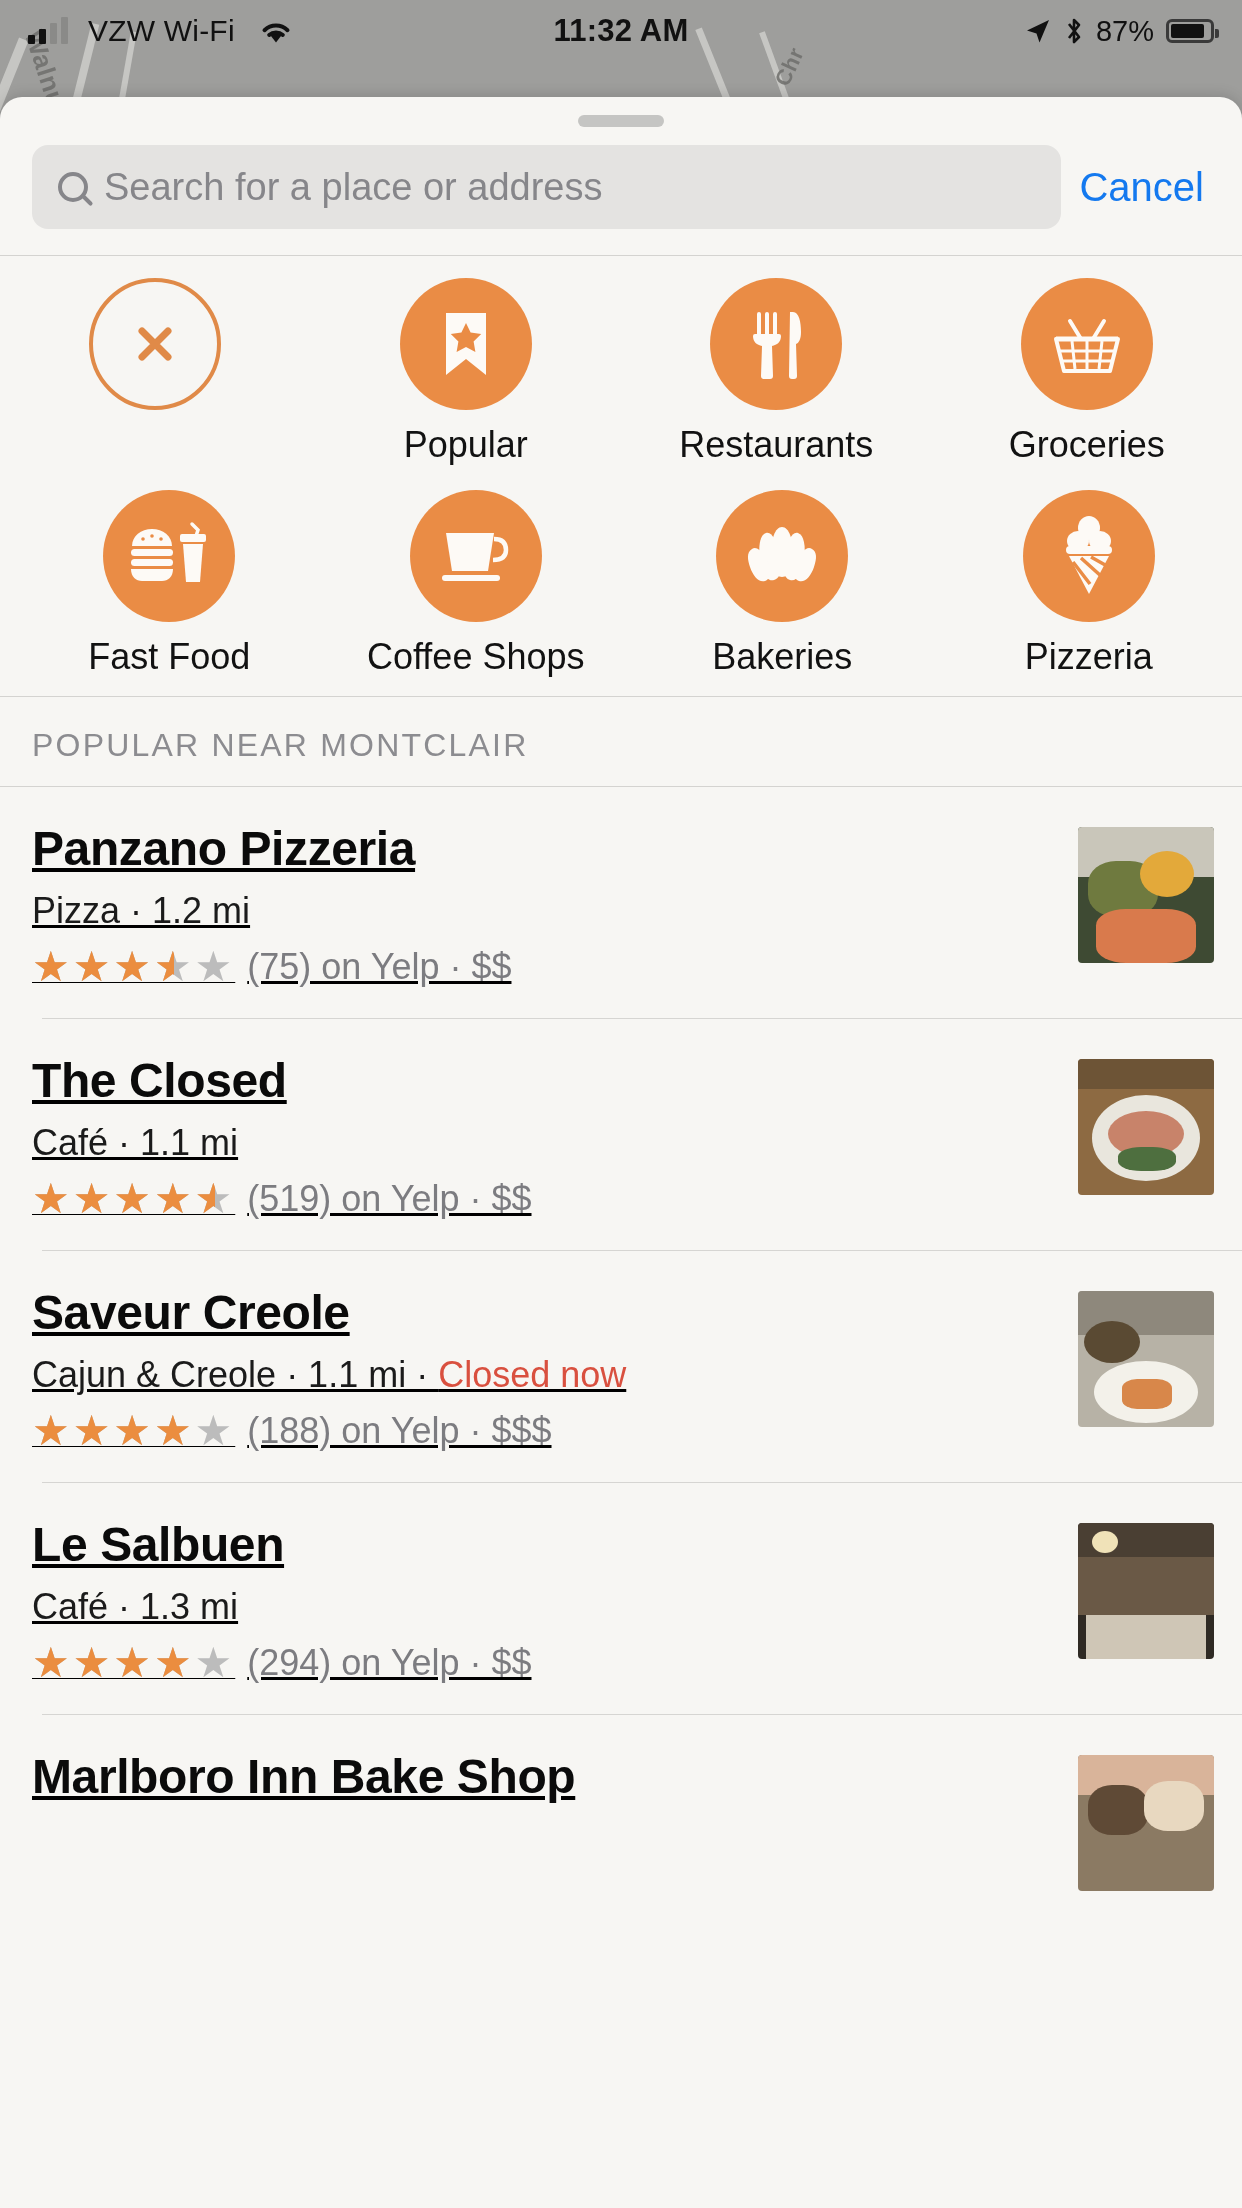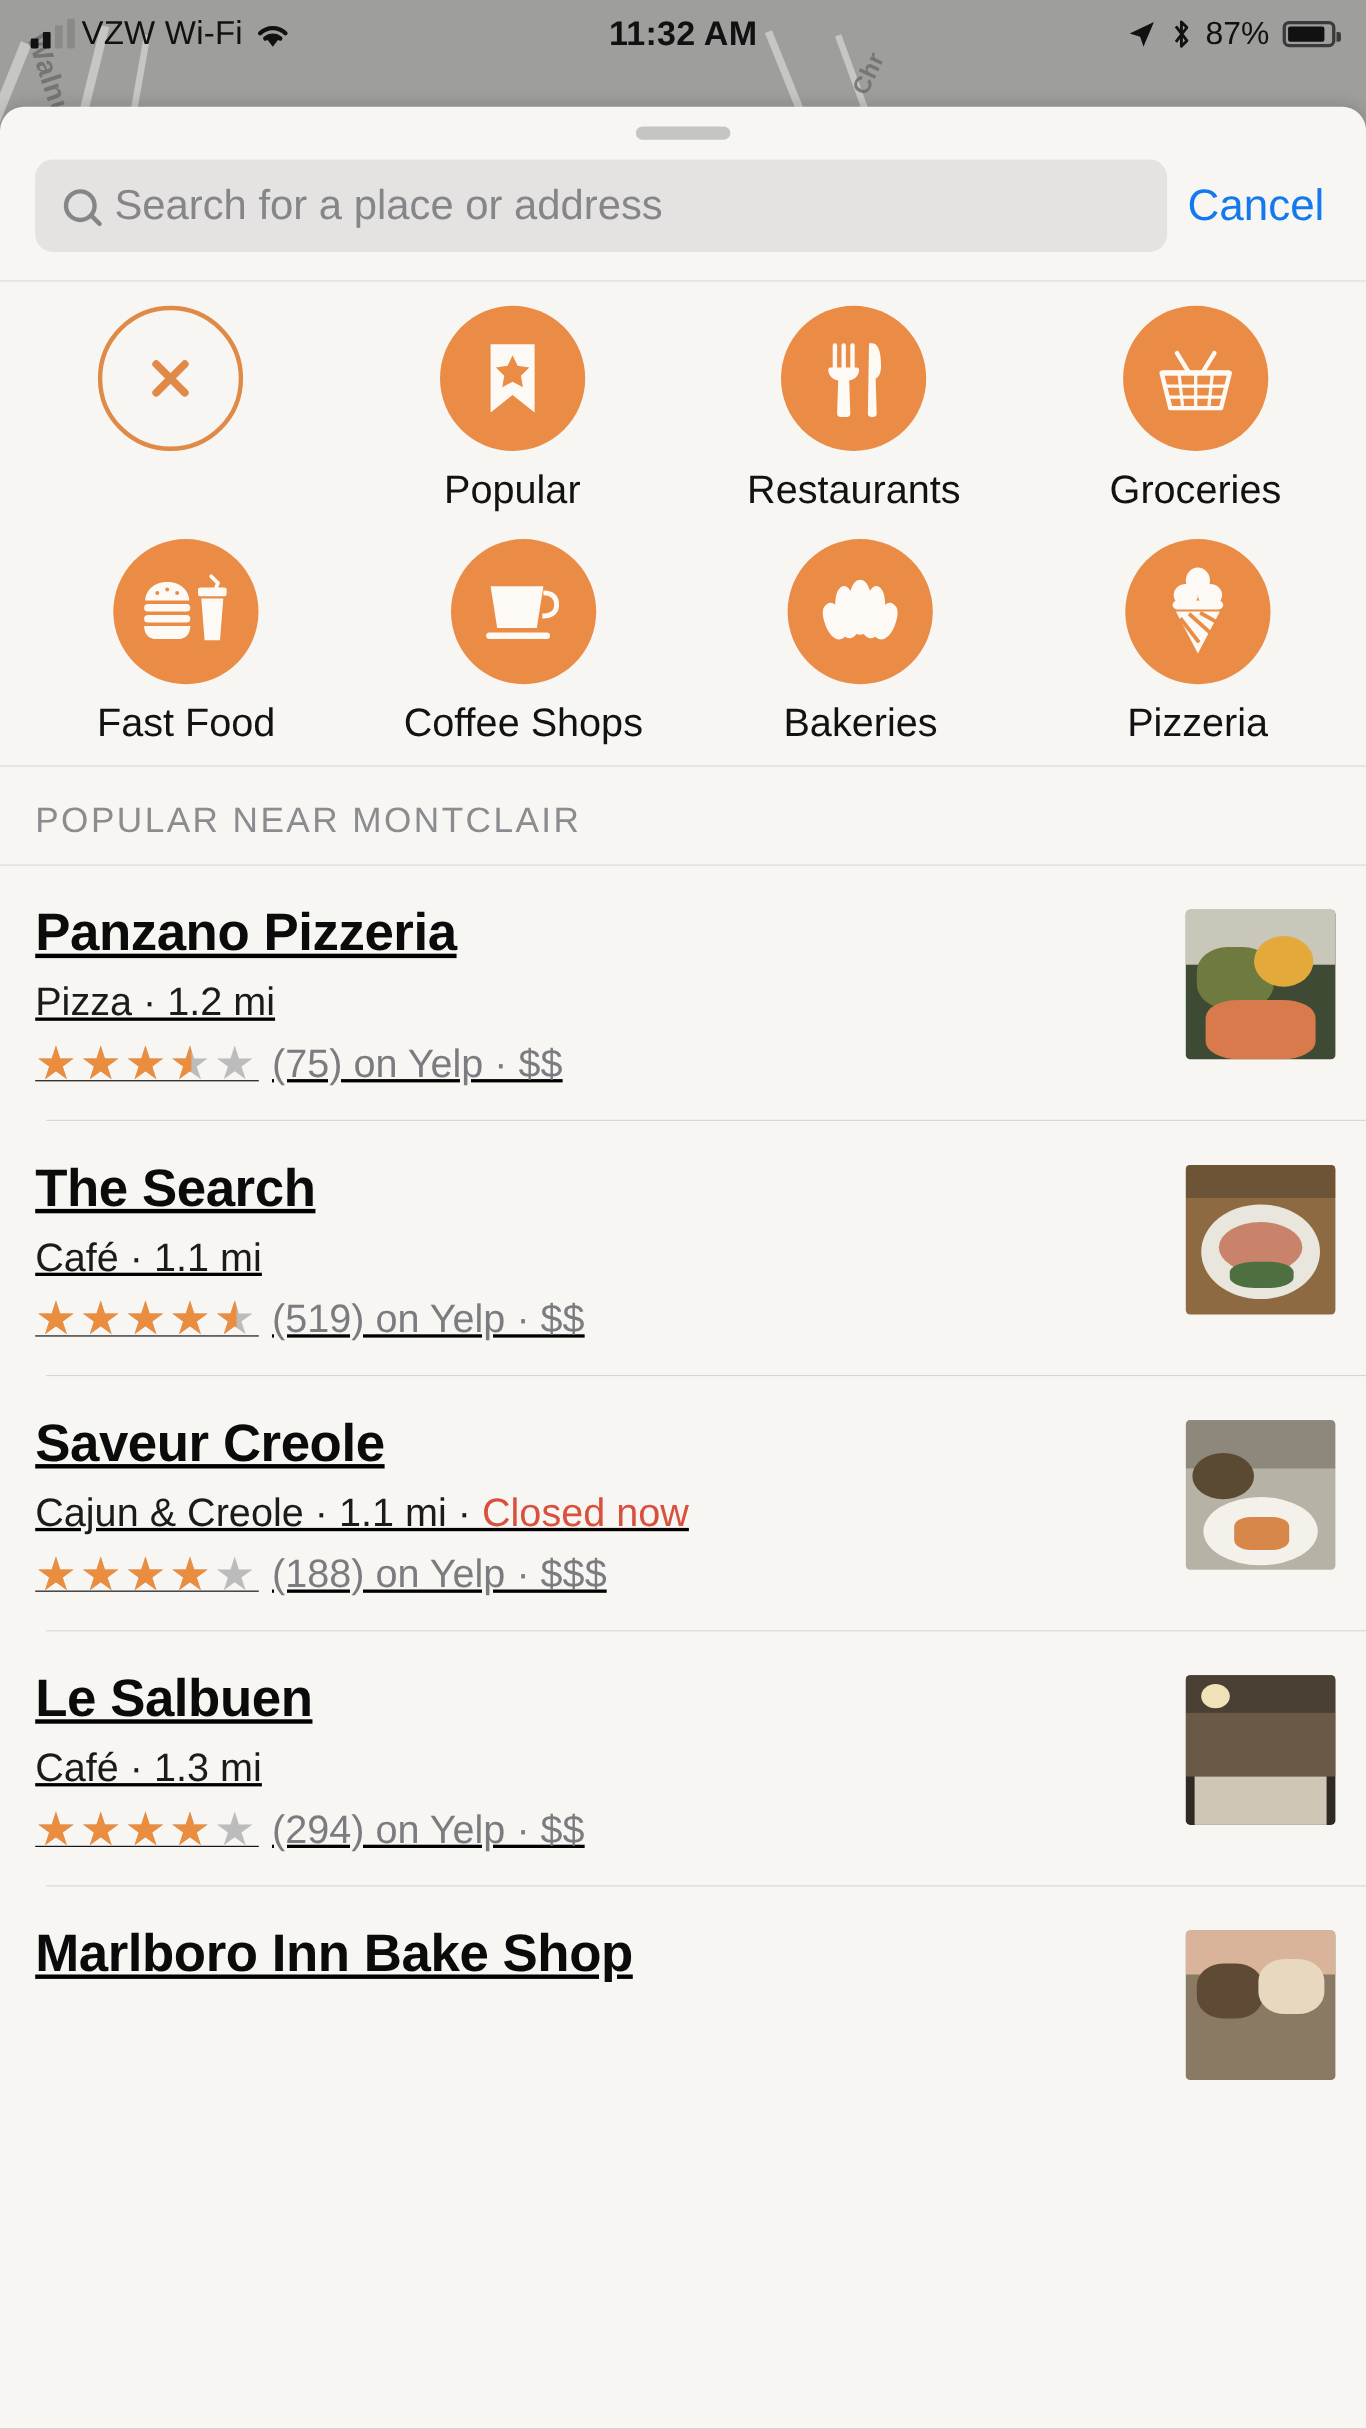--- a/index.html
+++ b/index.html
@@ -23,21 +23,21 @@
     position:absolute; color:#6f6f6c; font-size:26px; font-weight:600;
     letter-spacing:.5px; opacity:.85;
   }
 
   
   #status-bar {
     position:absolute; top:0; left:0; width:1242px; height:62px;
     display:flex; align-items:center; padding:0 28px;
     color:#111; font-size:30px; z-index:40;
   }
-  .sb-left { display:flex; align-items:center; gap:6px; }
+  .sb-left { display:flex; align-items:center; gap:20px; }
   .sb-center { position:absolute; left:0; right:0; text-align:center;
                font-size:31px; font-weight:700; letter-spacing:.2px; }
   .sb-right { margin-left:auto; display:flex; align-items:center; gap:12px; z-index:2;}
   .sig { display:flex; align-items:flex-end; gap:4px; height:26px; }
   .sig i { width:7px; background:#111; border-radius:1px; display:block; }
   .sig i:nth-child(1){height:9px;}
   .sig i:nth-child(2){height:15px;}
   .sig i:nth-child(3){height:21px; background:#8a8a88;}
   .sig i:nth-child(4){height:27px; background:#8a8a88;}
   .carrier { font-size:30px; font-weight:500; letter-spacing:.2px; }
@@ -336,21 +336,21 @@
         <span class="t1" style="left:0;top:0;width:136px;height:50px;background:#c9c6ba;"></span>
         <span class="t2" style="left:10px;top:34px;width:70px;height:56px;background:#6f7a3f;border-radius:40%;"></span>
         <span class="t3" style="left:62px;top:24px;width:54px;height:46px;background:#e3a93a;border-radius:50%;"></span>
         <span class="t4" style="left:18px;top:82px;width:100px;height:54px;background:#d97a4c;border-radius:30%;"></span>
       </div>
     </div>
     <div class="listing-sep"></div>
 
     <div class="listing">
       <div class="l-text">
-        <div class="l-title">The Search</div>
+        <div class="l-title">The Closed</div>
         <div class="l-meta"><span>Café · 1.1 mi</span></div>
         <div class="l-rating">
           <span class="stars">
             <span class="base">★★★★★</span><span class="fill" style="width: 90%;">★★★★★</span>
           </span>
           <span class="l-reviews">(519) on Yelp · $$</span>
         </div>
       </div>
       <div class="l-thumb" style="background:#8d6a42;">
         <span class="t1" style="left:0;top:0;width:136px;height:30px;background:#6d5436;"></span>

